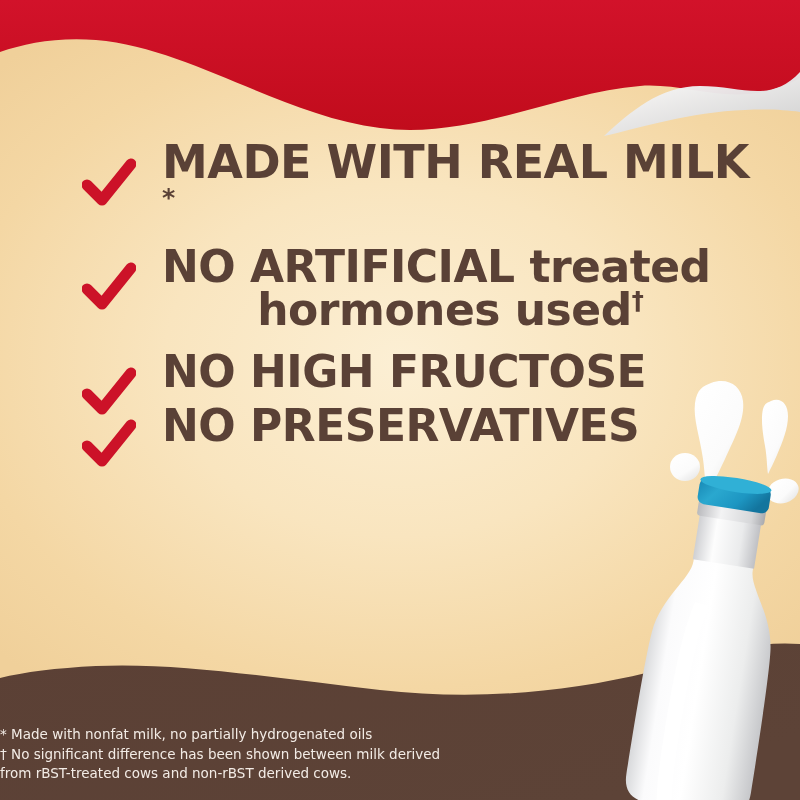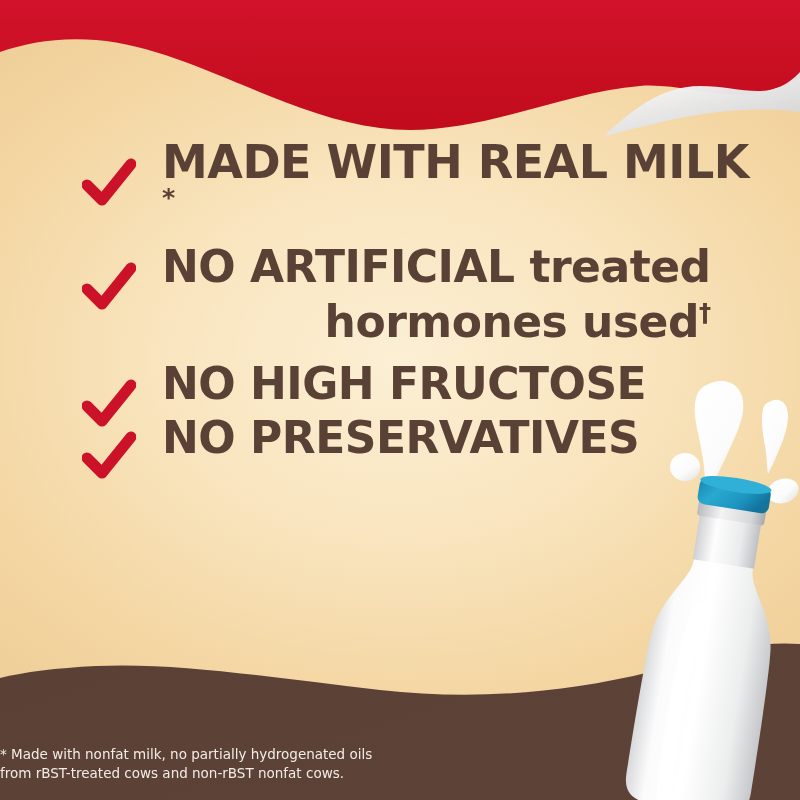--- a/index.html
+++ b/index.html
@@ -51,21 +51,21 @@
 
   
   #bullet-0{margin-bottom:18px;}
   #bullet-0 .check{top:18px;}
   #bullet-0 .btext{font-size:46px;}
 
   
   #bullet-1{margin-bottom:20px;}
   #bullet-1 .check{top:16px;}
   #bullet-1 .btext{font-size:44px;}
-  #bullet-1 .l2{text-align:right;display:block;margin-left:28px;margin-top:12px;}
+  #bullet-1 .l2{text-align:center;display:block;margin-left:28px;}
 
   
   #bullet-2{margin-bottom:12px;}
   #bullet-2 .check{top:16px;}
   #bullet-2 .btext{font-size:44px;}
   #bullet-2 .l2{text-align:center;display:block;margin-left:-10px;}
 
   
   #bullet-3 .check{top:14px;}
   #bullet-3 .btext{font-size:44px;}
@@ -253,16 +253,17 @@
       </span>
       <span class="btext">
         <span class="b-line">NO PRESERVATIVES</span>
       </span>
     </div>
 
   </div>
 
   <div class="footnotes">
     <span class="fn">* Made with nonfat milk, no partially hydrogenated oils</span>
-    <span class="fn">from rBST-treated cows and non-rBST nonfat cows.</span>
+    <span class="fn">† No significant difference has been shown between milk derived</span>
+    <span class="fn">from rBST-treated cows and non-rBST derived cows.</span>
   </div>
 
 </div>
 
 </body></html>

